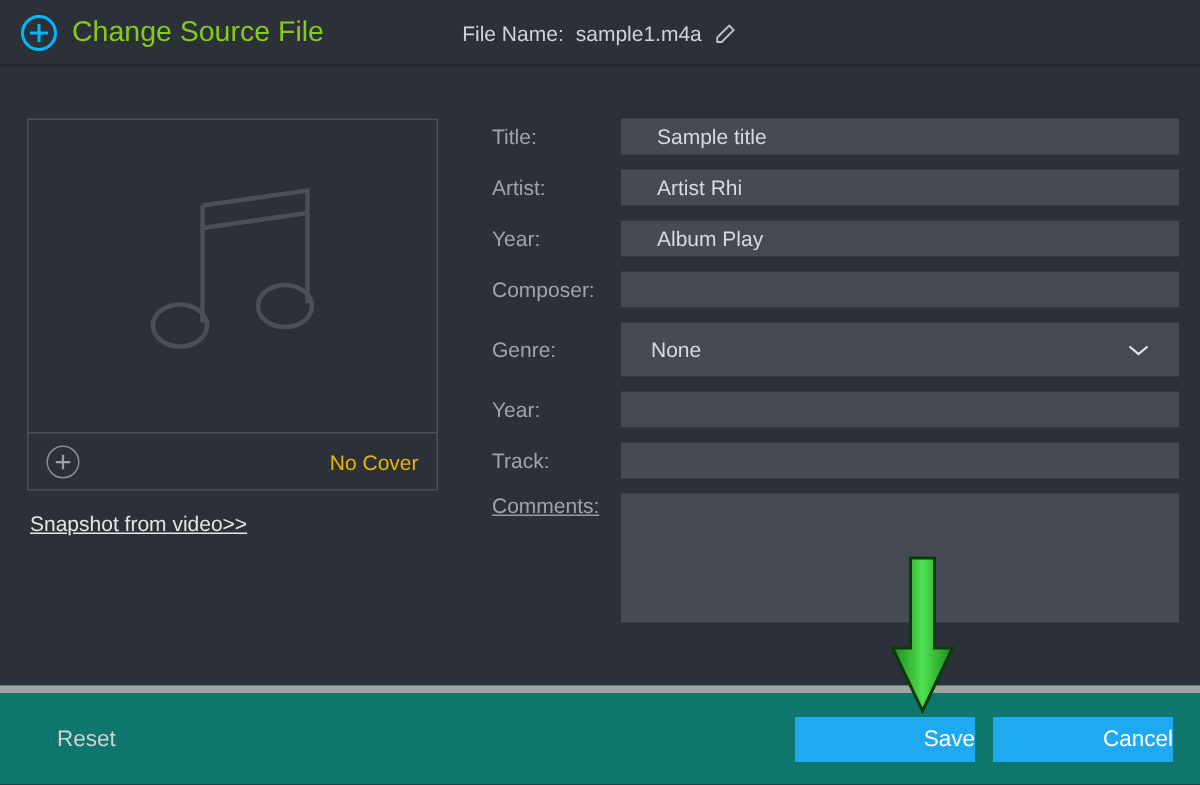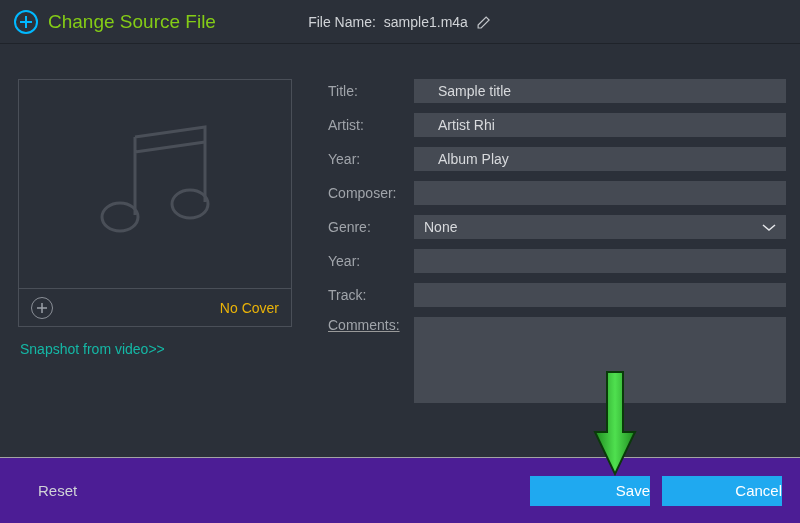--- a/index.html
+++ b/index.html
@@ -65,44 +65,44 @@
   }
   .plus-small {
     width: 22px; height: 22px;
     border: 1.5px solid #8a8f97;
     border-radius: 50%;
     display: flex; align-items: center; justify-content: center;
     cursor: pointer;
   }
   .plus-small svg { width: 10px; height: 10px; }
   .no-cover { color: #eab308; font-size: 14px; }
-  .snapshot-link { color: #14b8a6; font-size: 14px; margin-top: 14px; margin-left: 2px; cursor: pointer; }
+  .snapshot-link { color: #e5e5e5; font-size: 14px; margin-top: 14px; margin-left: 2px; cursor: pointer; text-decoration: underline; }
 
   .fields-col { flex: 1; }
   .field-row { display: flex; align-items: center; margin-bottom: 10px; justify-content: flex-end; }
   .field-label { width: 86px; color: #a0a4aa; font-size: 14px; }
   .field-input {
     flex: 1;
     height: 24px;
     background: #454a53;
     border: none;
     color: #d8dadd;
     padding: 0 24px;
     font-size: 14px;
     font-family: inherit;
     outline: none;
   }
   .field-select-wrap {
     flex: 1;
-    height: 24px;
+    height: 36px;
     background: #454a53;
     display: flex;
     align-items: center;
     justify-content: space-between;
-    padding: 0 10px;
+    padding: 0 20px;
     cursor: pointer;
     color: #d8dadd;
     font-size: 14px;
   }
   .chev { color: #ddd; }
   .field-comments-row { display: flex; align-items: flex-start; margin-top: 0; text-decoration: underline; }
   .field-textarea {
     flex: 1;
     height: 86px;
     background: #454a53;
@@ -112,22 +112,22 @@
     font-size: 14px;
     font-family: inherit;
     resize: none;
     outline: none;
   }
 
   .footer {
     position: absolute;
     bottom: 0; left: 0; right: 0;
     height: 66px;
-    border-top: 1px solid #a3a3a3;
-    background: #4c1d95;
+    border-top: 5px solid #a3a3a3;
+    background: #0f766e;
     display: flex;
     align-items: center;
     padding: 0 18px;
   }
   .reset-btn {
     color: #d0d3d7;
     font-size: 15px;
     cursor: pointer;
     background: none; border: none;
     padding: 6px 20px;

